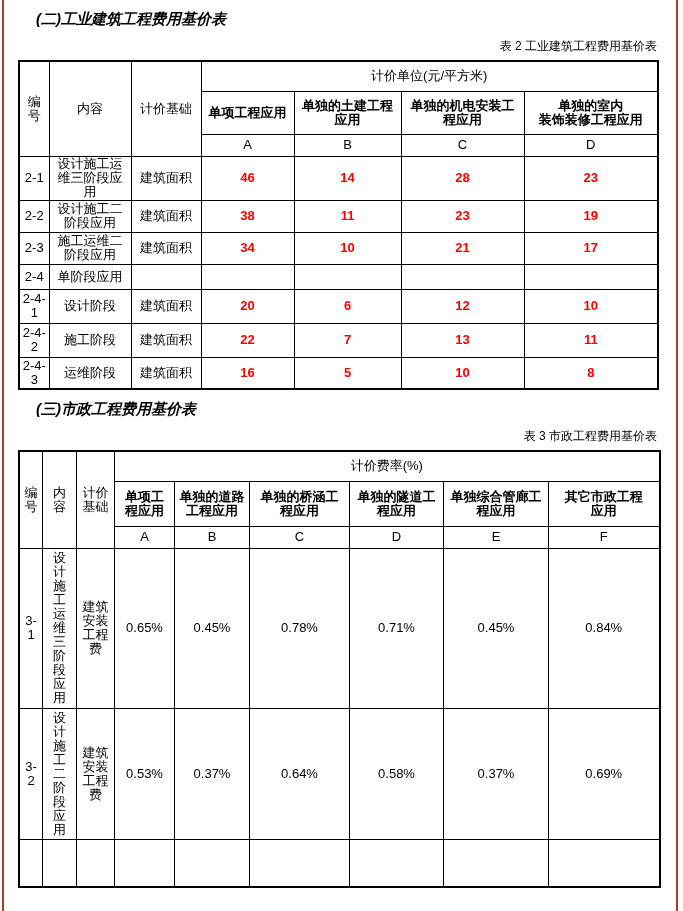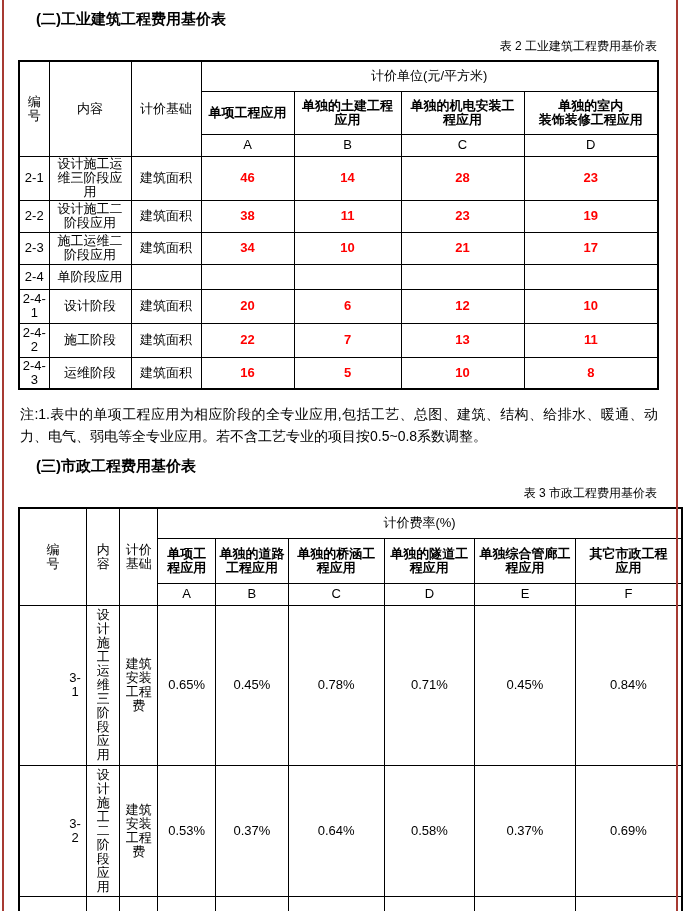--- a/index.html
+++ b/index.html
@@ -6,32 +6,32 @@
   body{
     width:683px;height:911px;overflow:hidden;background:#fff;
     font-family:"Liberation Sans","DejaVu Sans",sans-serif;
     color:#000;position:relative;
   }
   .page{width:683px;height:911px;overflow:hidden;position:relative;}
   .red-edge{position:absolute;top:0;bottom:0;width:2px;background:#a73a33;}
   .red-edge.left{left:2px;}
   .red-edge.right{left:676px;}
 
-  h2.sec{font-size:15px;font-weight:bold;margin:10px 0 0 36px;line-height:18px;}
+  h2.sec{font-size:15px;font-weight:bold;margin:10px 0 0 36px;line-height:18px;font-style:italic;}
   .tbl-caption{font-size:12px;text-align:right;width:639px;margin:10px 0 6px 18px;line-height:16px;}
 
   table.doc{border-collapse:collapse;table-layout:fixed;margin-left:18px;border:2px solid #000;}
   table.doc td{border:1px solid #000;text-align:center;vertical-align:middle;
     font-size:13px;line-height:14px;padding:0 2px;word-break:break-all;overflow:hidden;}
   td.pre{white-space:pre-line;line-height:15px;font-weight:bold;}
 
   .vspan{display:inline-block;word-break:break-all;line-height:14px;vertical-align:middle;}
   .w16{width:16px;}   
   .w15{width:15px;}
-  .w18{width:18px;margin-left:44px;}   
+  .w18{width:18px;}   
   .w24{width:24px;}   
   .w28{width:28px;}   
 
   .red{color:#ff0000;font-weight:bold;}
 
   
   tr.h30{height:30px;} tr.h43{height:43px;} tr.h22{height:22px;}
   tr.h44{height:44px;} tr.h32{height:32px;} tr.h25{height:25px;padding-left:48px;} tr.h34{height:34px;}
   
   tr.h45{height:45px;padding-left:16px;} tr.h160{height:160px;} tr.h131{height:131px;} tr.h48{height:48px;}
@@ -142,21 +142,20 @@
         <td>运维阶段</td>
         <td>建筑面积</td>
         <td class="red">16</td>
         <td class="red">5</td>
         <td class="red">10</td>
         <td class="red">8</td>
       </tr>
     </tbody>
   </table>
 
-  <p class="note">注:1.表中的单项工程应用为相应阶段的全专业应用,包括工艺、总图、建筑、结构、给排水、暖通、动力、电气、弱电等全专业应用。若不含工艺专业的项目按0.5~0.8系数调整。</p>
 
   <h2 class="sec gap-top">(三)市政工程费用基价表</h2>
   <div class="tbl-caption">表 3  市政工程费用基价表</div>
 
   <table class="doc">
     <colgroup>
       <col style="width:22px">
         <col style="width:34px">
         <col style="width:38px">
       <col style="width:60px">

